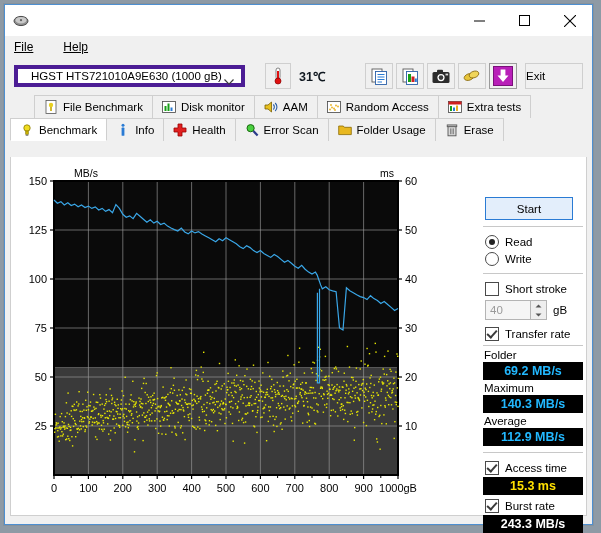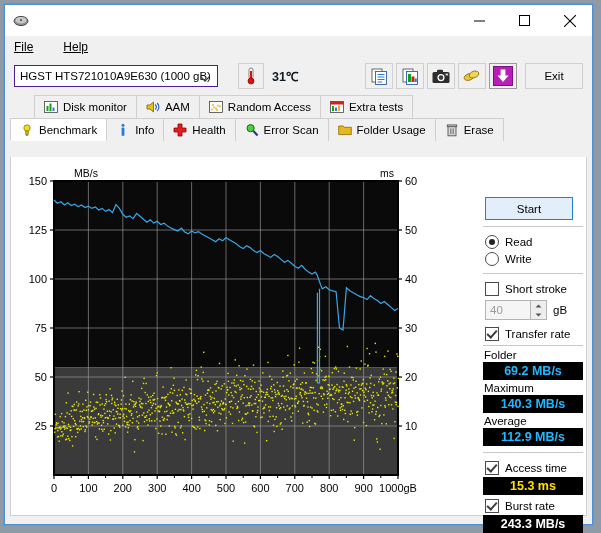--- a/index.html
+++ b/index.html
@@ -20,38 +20,38 @@
   .tb-btn svg{display:block;}
 
   
   .menubar{height:21px;background:#f0f0f0;display:flex;align-items:center;padding-left:9px;gap:30px;}
   .menu-item{font-size:12px;color:#000;}
   .menu-item u{text-decoration:underline;}
 
   
   .toolbar{height:38px;background:#f0f0f0;display:flex;align-items:center;padding-left:9px;position:relative;}
   .combo{
-    width:204px;height:22px;background:#fff;border:1px solid #4c1d95;box-sizing:border-box;
-    display:flex;align-items:center;font-size:11.5px;color:#000;padding-left:5px;position:relative;
+    width:231px;height:22px;background:#fff;border:4px solid #4c1d95;box-sizing:border-box;
+    display:flex;align-items:center;font-size:11.5px;color:#000;padding-left:13px;position:relative;
   }
   .combo .arrow{position:absolute;right:7px;top:7px;}
   .temp-btn{
     width:26px;height:26px;margin-left:20px;background:#f0f0f0;border:1px solid #cfcfcf;
     box-sizing:border-box;display:flex;align-items:center;justify-content:center;
   }
   .temp-val{font-size:12.5px;font-weight:bold;color:#101820;margin-left:8px;}
   .tools{position:absolute;left:360px;top:6px;display:flex;gap:3px;}
   .tbtn{
     width:28px;height:26px;border:1px solid #cfcfcf;background:#f0f0f0;box-sizing:border-box;
     display:flex;align-items:center;justify-content:center;
   }
   .tbtn.accent{border:1px solid #9b9b9b;}
   .exit-btn{
     position:absolute;left:520px;top:6px;width:58px;height:26px;border:1px solid #cfcfcf;background:#f0f0f0;
-    box-sizing:border-box;display:flex;align-items:center;justify-content:center;font-size:11.5px;color:#000;
+    box-sizing:border-box;display:flex;align-items:center;font-size:11.5px;color:#000;
   }
 
   
   .tabs-area{position:relative;margin:0 5px;height:46px;}
   .tabrow{position:absolute;left:0;height:23px;display:flex;}
   .tabrow.r1{top:0;left:24px;}
   .tabrow.r2{top:23px;left:0;}
   .tab{
     height:23px;background:#f0f0f0;border:1px solid #cfcfcf;border-bottom:none;box-sizing:border-box;
     display:flex;align-items:center;padding:0 9px;font-size:11.5px;color:#000;gap:5px;
@@ -206,20 +206,30 @@
     </div>
 
     <div class="exit-btn">
       <span>Exit</span>
     </div>
   </div>
 
   <div class="tabs-area">
     <div class="tabrow r1">
 
+      <div class="tab">
+        <span class="ic">
+          <svg width="14" height="14" viewBox="0 0 14 14">
+              <rect x="2" y="0.5" width="10" height="13" fill="#fff" stroke="#555" stroke-width="0.8"></rect>
+              <circle cx="7" cy="5" r="2.2" fill="#e8d020"></circle>
+              <rect x="6.2" y="7" width="1.6" height="4" fill="#c8a800"></rect>
+            </svg>
+        </span>
+        <span>File Benchmark</span>
+      </div>
 
       <div class="tab">
         <span class="ic">
           <svg width="14" height="14" viewBox="0 0 14 14">
               <rect x="0.5" y="1.5" width="13" height="11" fill="#fff" stroke="#444" stroke-width="0.8"></rect>
               <rect x="2.5" y="6" width="2" height="5" fill="#17a017"></rect>
               <rect x="5.5" y="3.5" width="2" height="7.5" fill="#17a017"></rect>
               <rect x="8.5" y="7.5" width="2" height="3.5" fill="#2a7bd4"></rect>
             </svg>
         </span>

